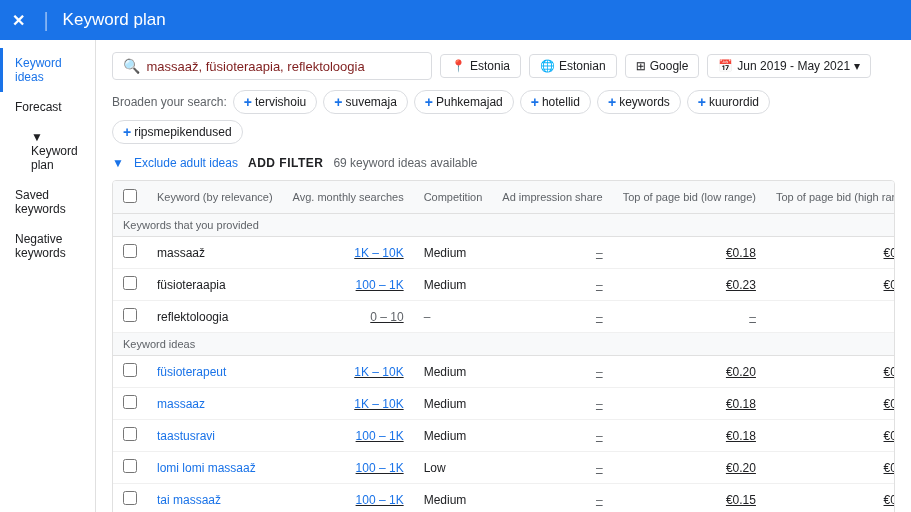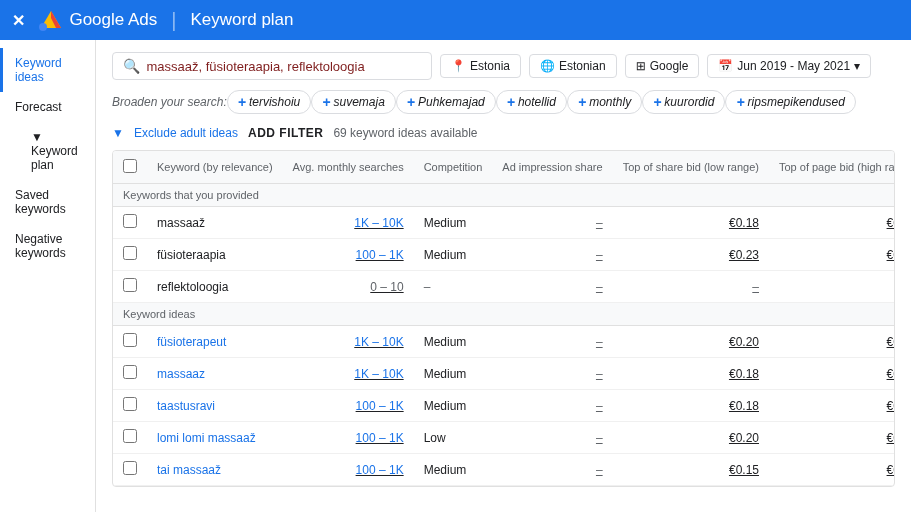--- a/index.html
+++ b/index.html
@@ -129,24 +129,23 @@
       border: 1px solid #dadce0;
       border-radius: 4px;
       padding: 4px 10px;
     }
 
     
     .broaden-row {
       display: flex;
       align-items: center;
       flex-wrap: wrap;
-      gap: 0;
+      gap: 6px;
       margin-bottom: 12px;
       font-size: 12px;
-      font-style: italic;
     }
     .broaden-label {
       color: #5f6368;
       font-weight: 500;
     }
     .broaden-chip {
       display: flex;
       align-items: center;
       gap: 3px;
       border: 1px solid #dadce0;
@@ -250,28 +249,20 @@
       height: 14px;
       cursor: pointer;
     }
     .checkbox-cell { width: 28px; }
   </style>
 </head>
 <body>
 
 <div class="topbar">
   <span class="close-x">✕</span>
-  <div class="topbar-logo">
-    <svg class="ads-logo" viewBox="0 0 24 24">
-      <polygon points="12,3 22,20 2,20" fill="#fbbc04"></polygon>
-      <polygon points="12,3 22,20 17,20 12,10" fill="#ea4335"></polygon>
-      <circle cx="4" cy="19" r="4" fill="#4285f4"></circle>
-    </svg>
-    <span class="topbar-title">Google Ads</span>
-  </div>
   <span class="topbar-divider">|</span>
   <span class="topbar-subtitle">Keyword plan</span>
 </div>
 
 <div class="layout">
 
   <nav class="sidebar">
     <div class="sidebar-item active">
       <span>Keyword ideas</span>
     </div>
@@ -328,21 +319,21 @@
       <div class="broaden-chip">
           <span class="broaden-plus">+</span>
           <span>Puhkemajad</span>
         </div>
       <div class="broaden-chip">
           <span class="broaden-plus">+</span>
           <span>hotellid</span>
         </div>
       <div class="broaden-chip">
           <span class="broaden-plus">+</span>
-          <span>monthly</span>
+          <span>keywords</span>
         </div>
       <div class="broaden-chip">
           <span class="broaden-plus">+</span>
           <span>kuurordid</span>
         </div>
       <div class="broaden-chip">
           <span class="broaden-plus">+</span>
           <span>ripsmepikendused</span>
         </div>
     </div>
@@ -358,21 +349,21 @@
       <table>
         <thead>
           <tr>
             <th class="checkbox-cell">
               <input type="checkbox" style="">
             </th>
             <th>Keyword (by relevance)</th>
             <th class="right">Avg. monthly searches</th>
             <th>Competition</th>
             <th class="right">Ad impression share</th>
-            <th class="right">Top of share bid (low range)</th>
+            <th class="right">Top of page bid (low range)</th>
             <th class="right">Top of page bid (high range)</th>
 
           </tr>
         </thead>
         <tbody id="table-body">
         <tr class="section-header">
               <td colspan="8">Keywords that you provided</td>
             </tr>
             <tr>
               <td class="checkbox-cell"><input type="checkbox" style=""></td>

